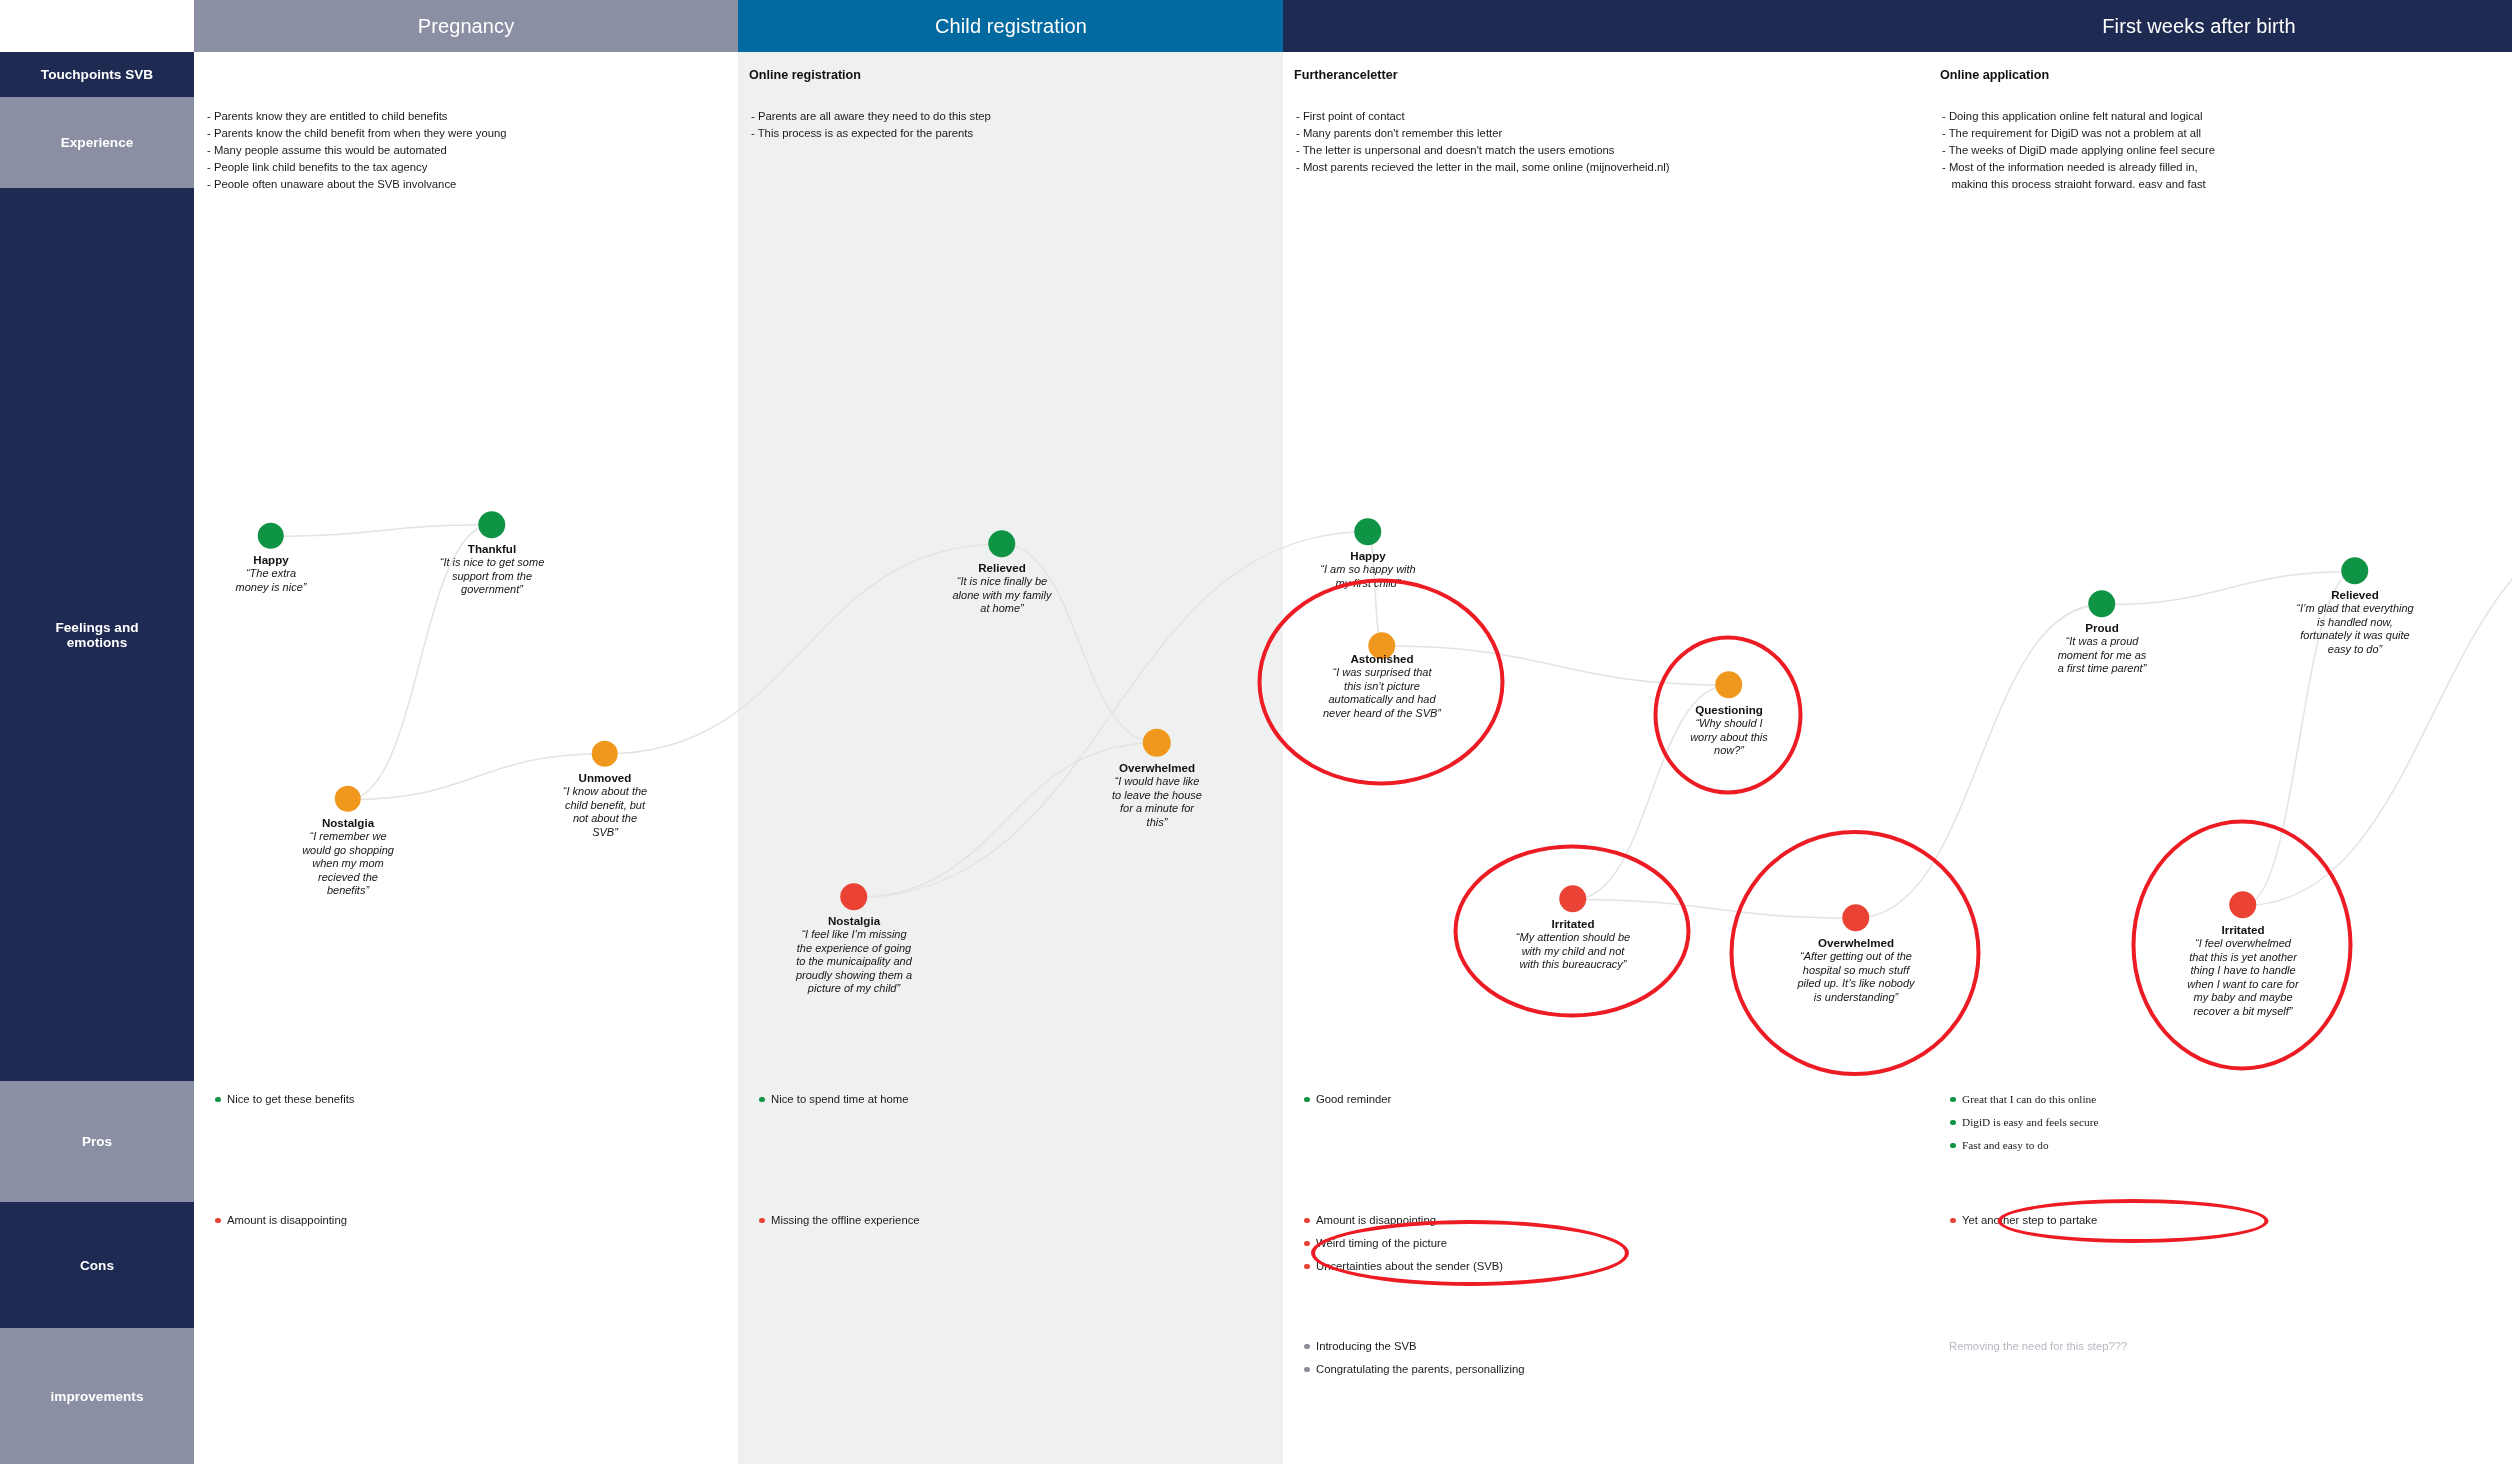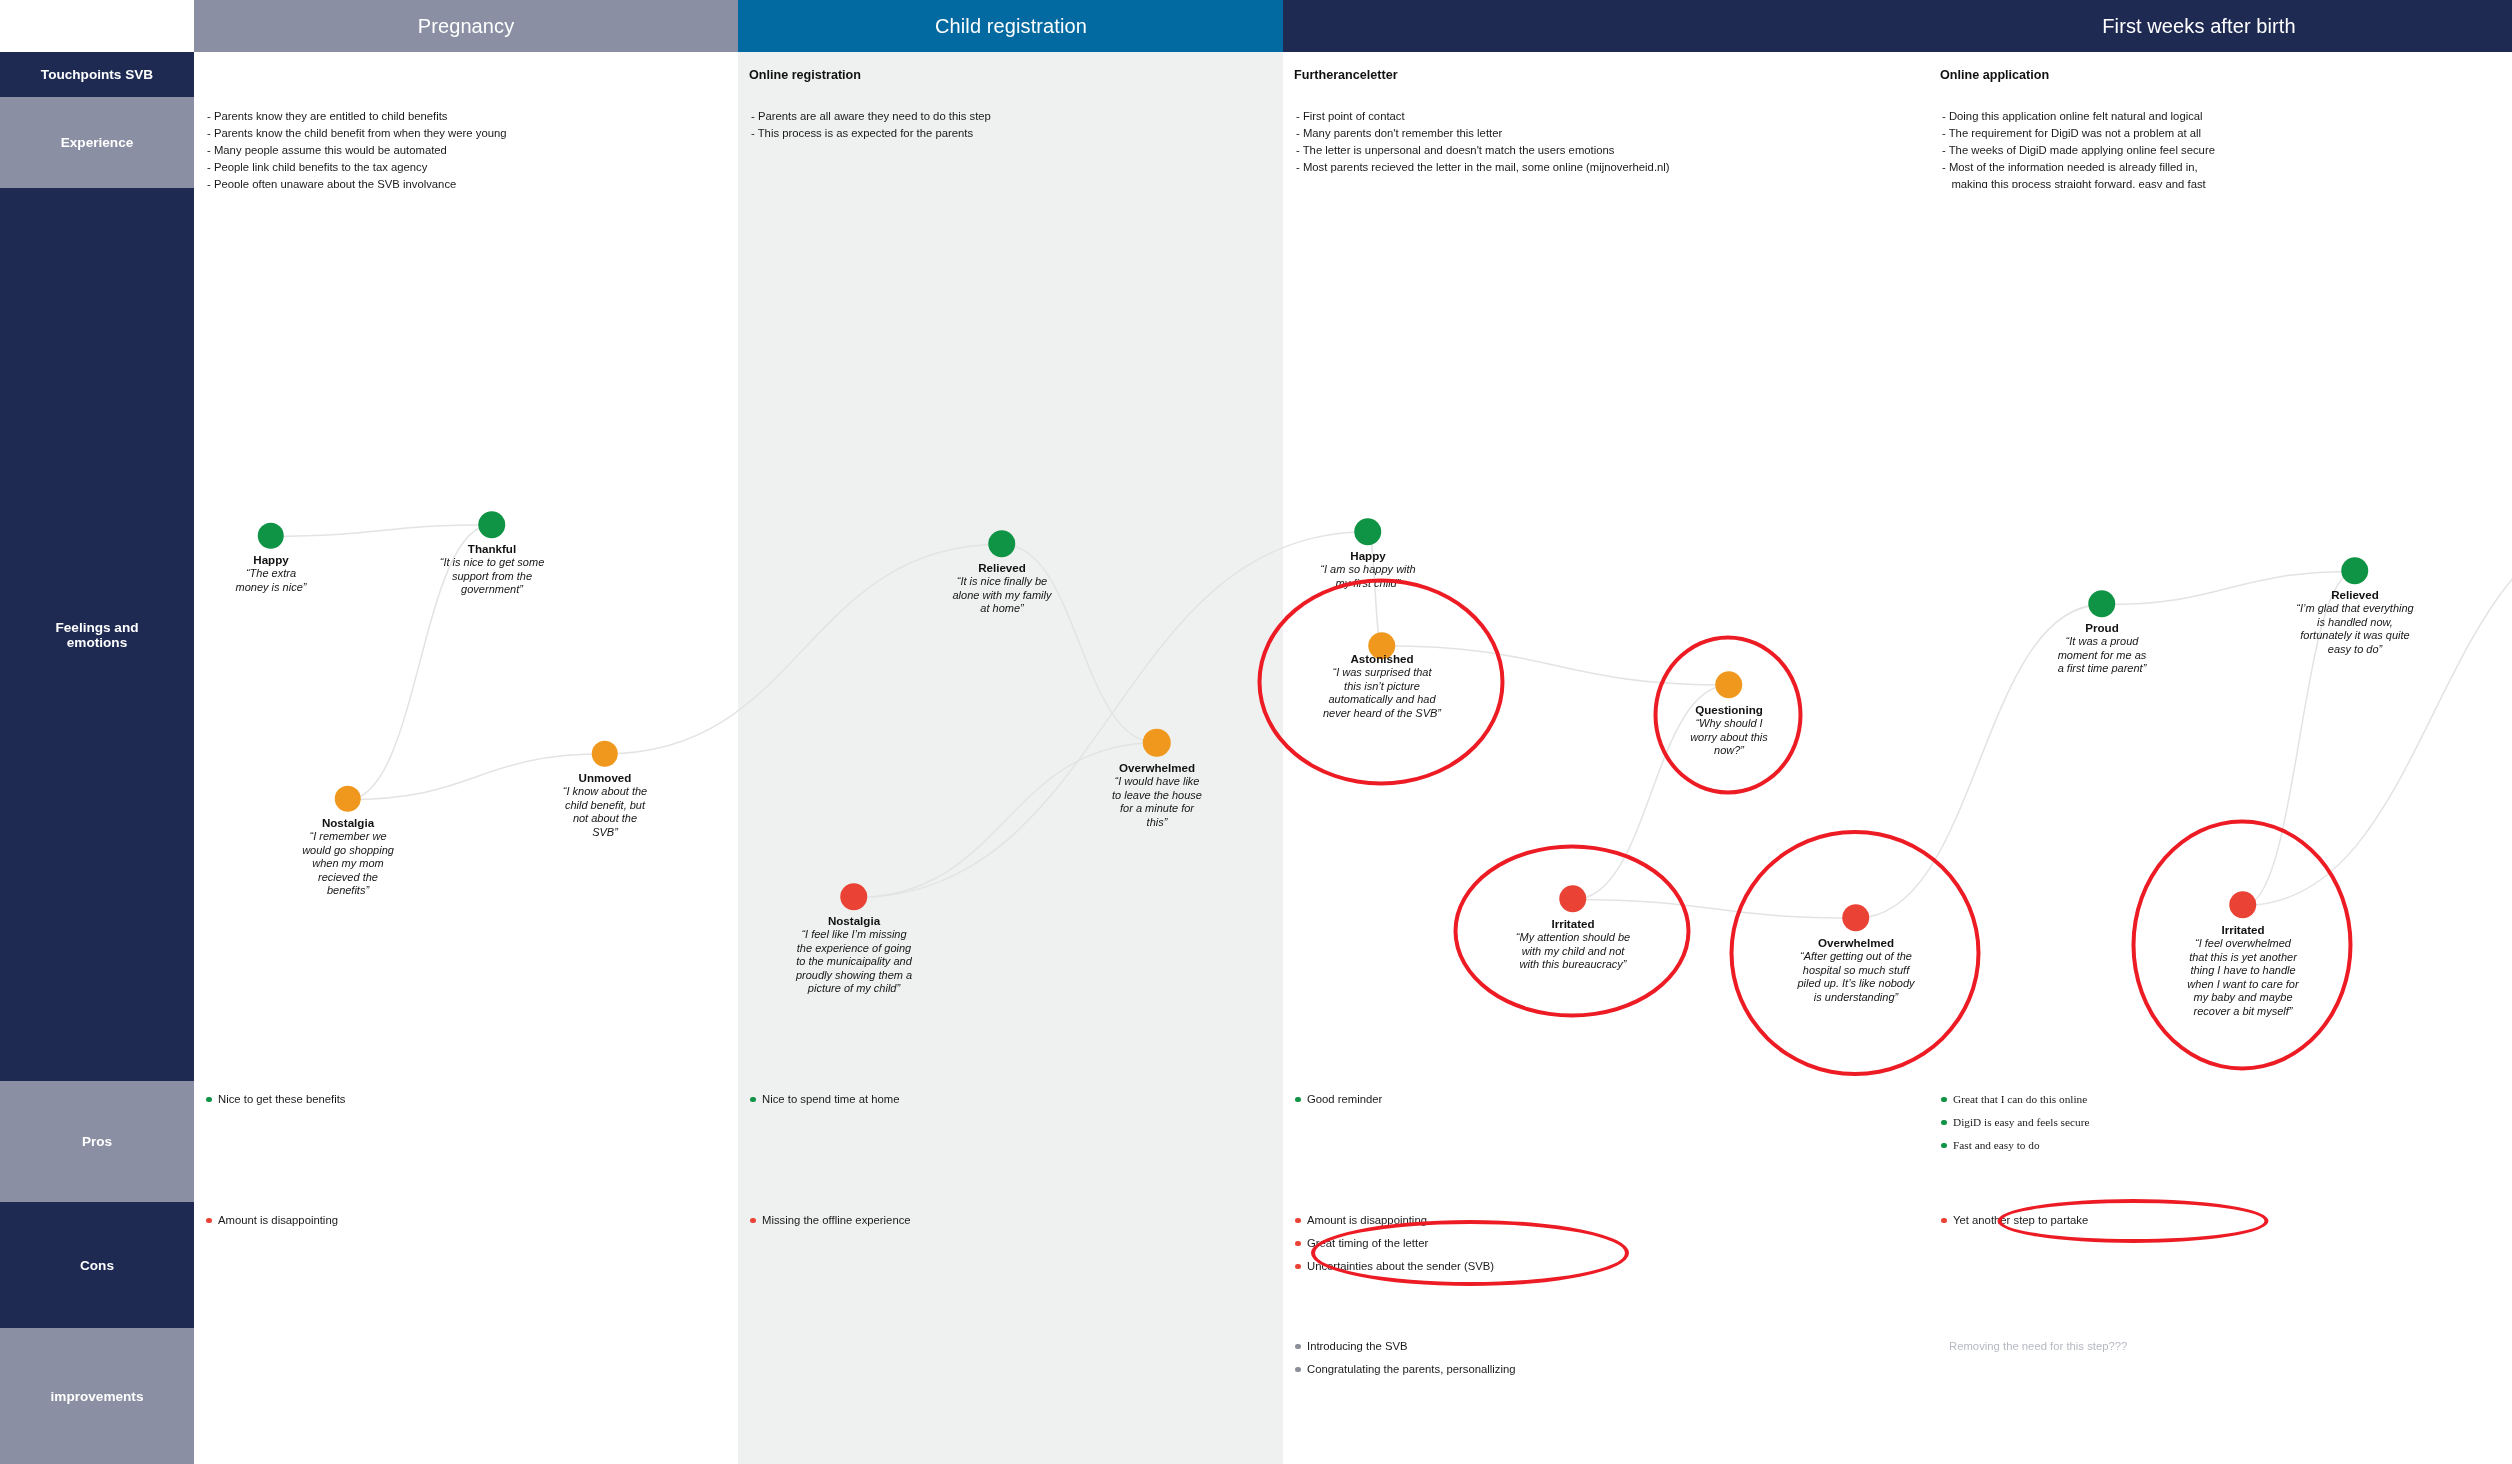--- a/index.html
+++ b/index.html
@@ -52,21 +52,21 @@
   .exp-list { position: absolute; left: 13px; top: 11px; right: 7px; }
   .exp-list li {
     list-style: none;
     font-size: 11.3px;
     line-height: 17px;
     color: #1a1a1a;
     white-space: pre;
   }
 
   
-  .dot-list { position: absolute; left: 11px; top: 10px; right: 6px; }
+  .dot-list { position: absolute; left: 20px; top: 10px; right: 6px; }
   .dot-list li {
     list-style: none;
     position: relative;
     padding-left: 13px;
     font-size: 11.3px;
     line-height: 16px;
     color: #1a1a1a;
     margin-bottom: 7px;
     white-space: nowrap;
   }
@@ -223,21 +223,21 @@
       </div>
       <div class="cell body" style="left: 1283px; top: 188px; width: 646px; height: 893px;"></div>
       <div class="cell body" style="left: 1283px; top: 1081px; width: 646px; height: 121px;">
         <ul class="dot-list pros">
           <li>Good reminder</li>
         </ul>
       </div>
       <div class="cell body" style="left: 1283px; top: 1202px; width: 646px; height: 127px;">
         <ul class="dot-list cons">
           <li>Amount is disappointing</li>
-          <li>Great timing of the letter</li>
+          <li>Weird timing of the picture</li>
           <li>Uncertainties about the sender (SVB)</li>
         </ul>
       </div>
       <div class="cell body" style="left: 1283px; top: 1328px; width: 646px; height: 136px;">
         <ul class="dot-list imp">
           <li>Introducing the SVB</li>
           <li>Congratulating the parents, personallizing</li>
         </ul>
       </div>
       <div class="cell body" style="left: 1929px; top: 52px; width: 578px; height: 45px;">

